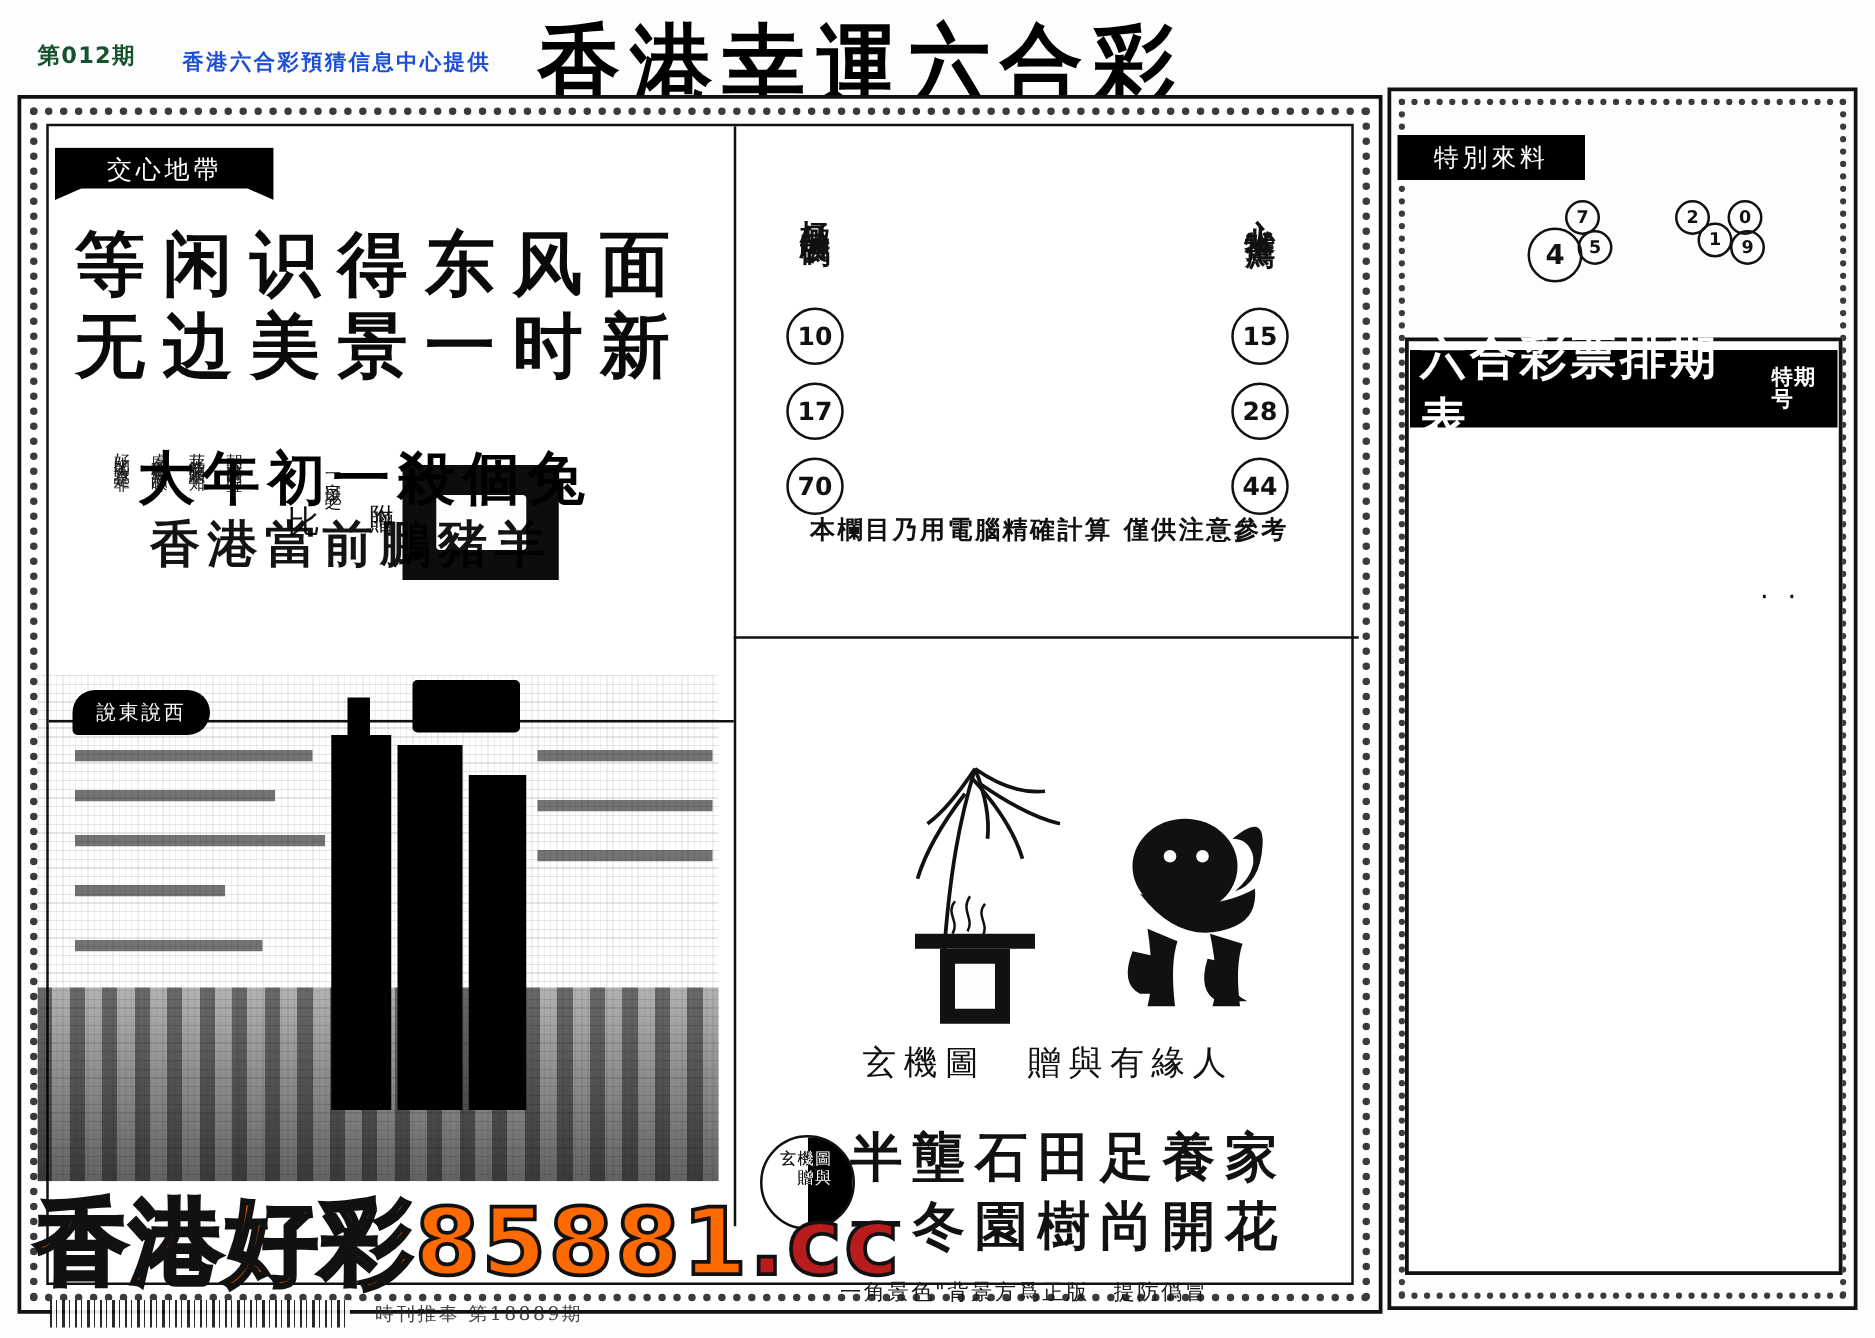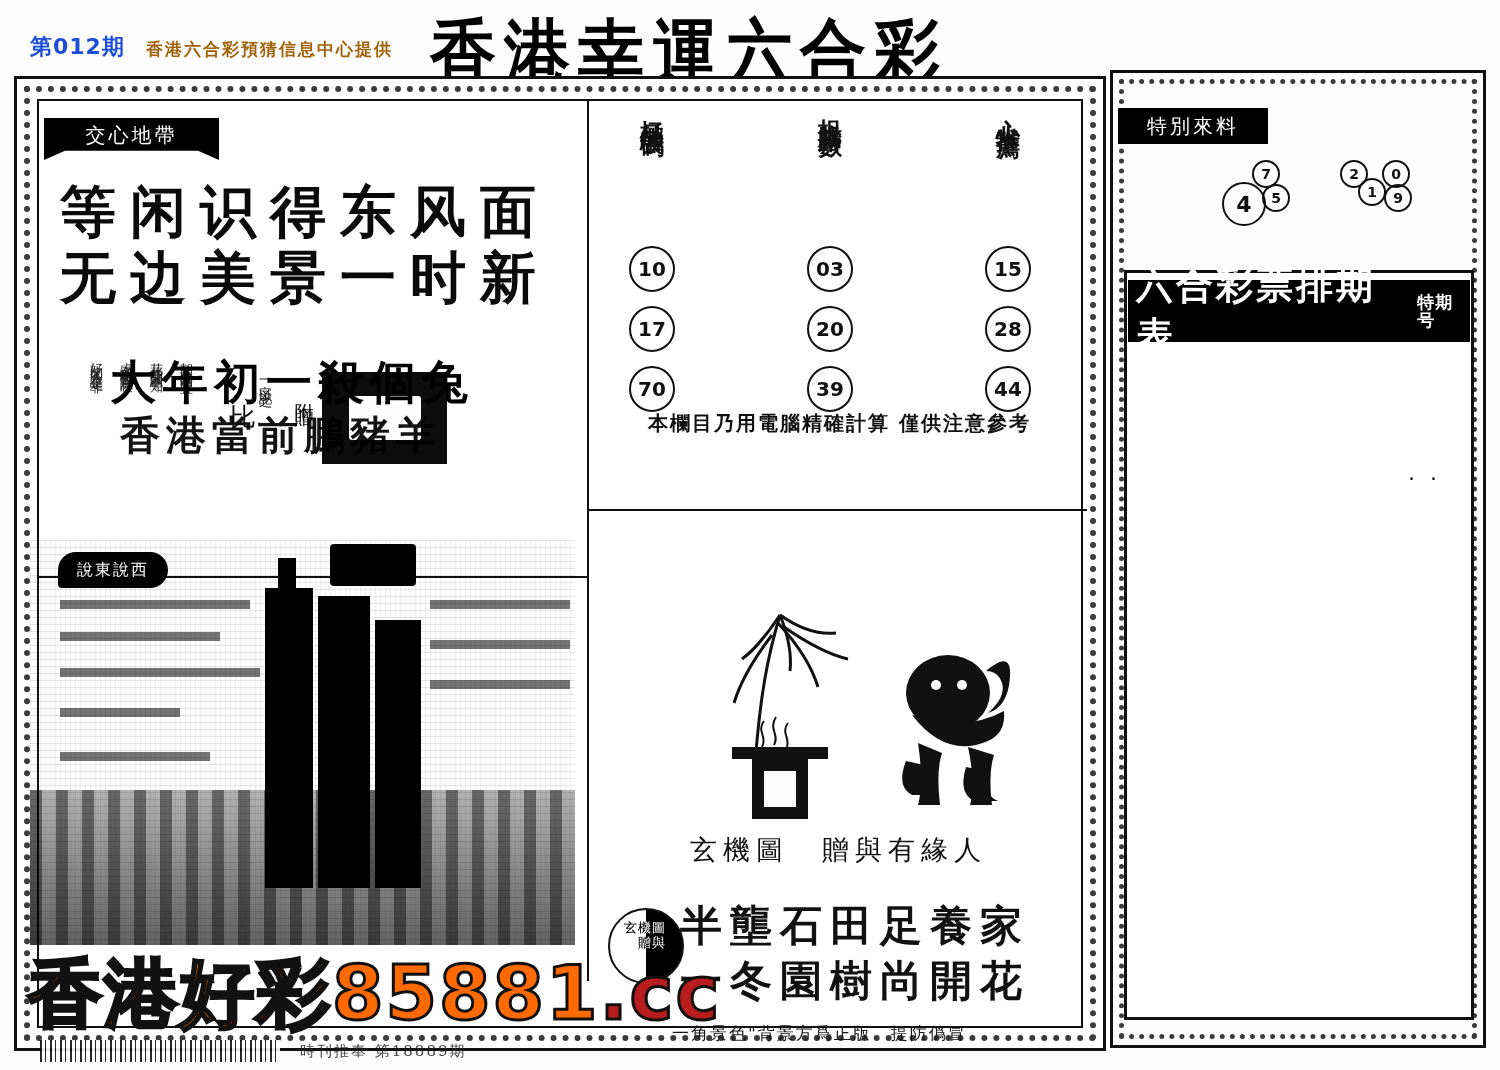--- a/index.html
+++ b/index.html
@@ -19,34 +19,34 @@
     position: absolute;
     inset: 0;
     background: #fdfdfd;
   }
 
   
   .top-issue {
     position: absolute;
     left: 30px;
     top: 32px;
-    font-size: 22px;
+    font-size: 18px;
     font-weight: bold;
     letter-spacing: 1px;
-    color: #1d4ed8;
+    color: #14532d;
     font-family: "DejaVu Sans", sans-serif;
   }
   .top-sub {
     position: absolute;
     left: 146px;
     top: 38px;
     font-size: 17px;
     font-weight: bold;
     letter-spacing: 2px;
-    color: #a16207;
+    color: #1d4ed8;
   }
   .top-title {
     position: absolute;
     left: 430px;
     top: 4px;
     font-size: 66px;
     font-weight: bold;
     letter-spacing: 8px;
     color: #000;
     font-family: "DejaVu Serif", serif;
@@ -282,21 +282,21 @@
   .numtable {
     position: absolute;
     left: 600px;
     top: 100px;
     width: 460px;
   }
   .numcols {
     display: flex;
     justify-content: space-between;
   }
-  .numcol { width: 104px; }
+  .numcol { width: 104px; text-align: center; }
   .numcol .head {
     writing-mode: vertical-rl;
     text-orientation: upright;
     font-size: 24px;
     letter-spacing: 5px;
     font-family: "DejaVu Serif", serif;
     height: 132px;
     margin: 0 auto 14px auto;
     font-weight: bold;
   }
@@ -578,26 +578,20 @@
 
   <div class="numtable">
     <div class="numcols">
       <div class="numcol">
         <div class="head">極品號碼</div>
         <div class="ball">10</div>
         <div class="ball">17</div>
         <div class="ball">70</div>
       </div>
       <div class="numcol">
-        <div class="head">捉膽路數</div>
-        <div class="ball">03</div>
-        <div class="ball">20</div>
-        <div class="ball">39</div>
-      </div>
-      <div class="numcol">
         <div class="head">心水推薦</div>
         <div class="ball">15</div>
         <div class="ball">28</div>
         <div class="ball">44</div>
       </div>
     </div>
   </div>
   <div class="note">本欄目乃用電腦精確計算 僅供注意參考</div>
 
   <div class="mystic">

